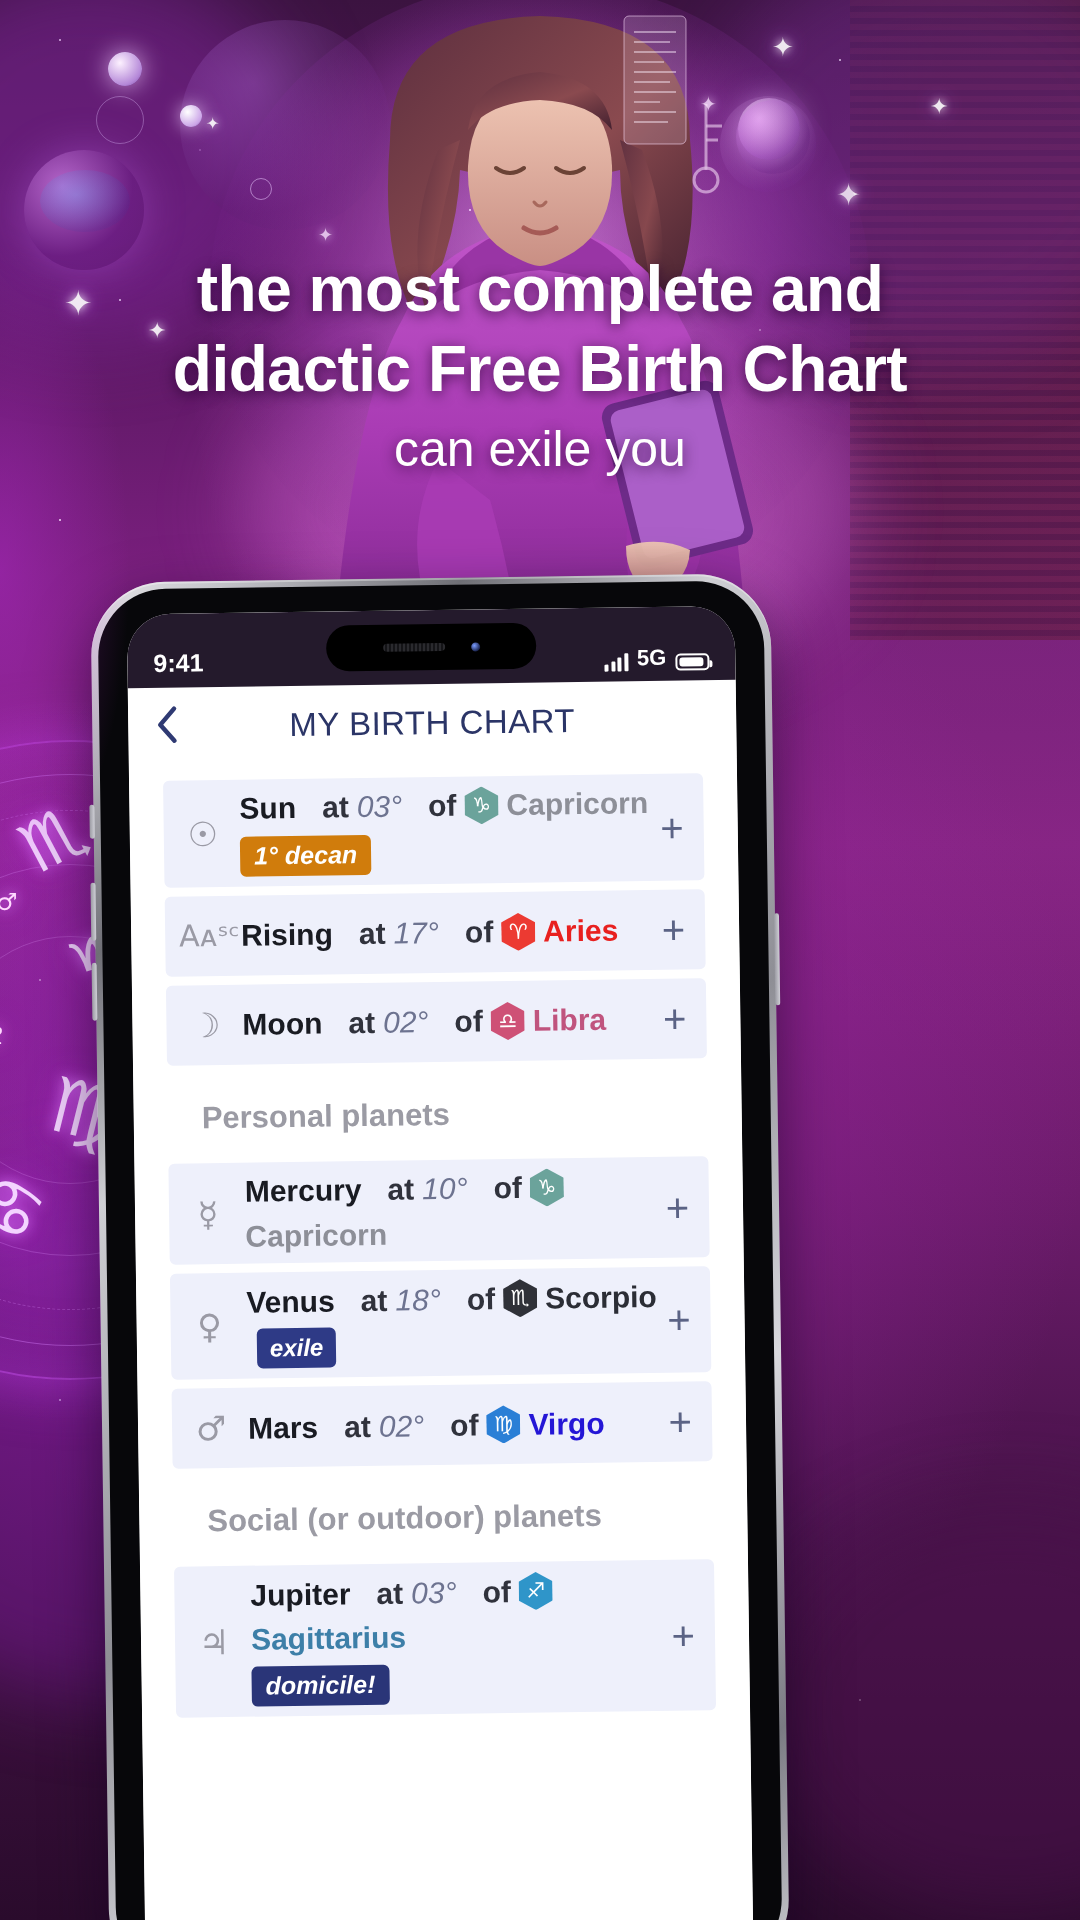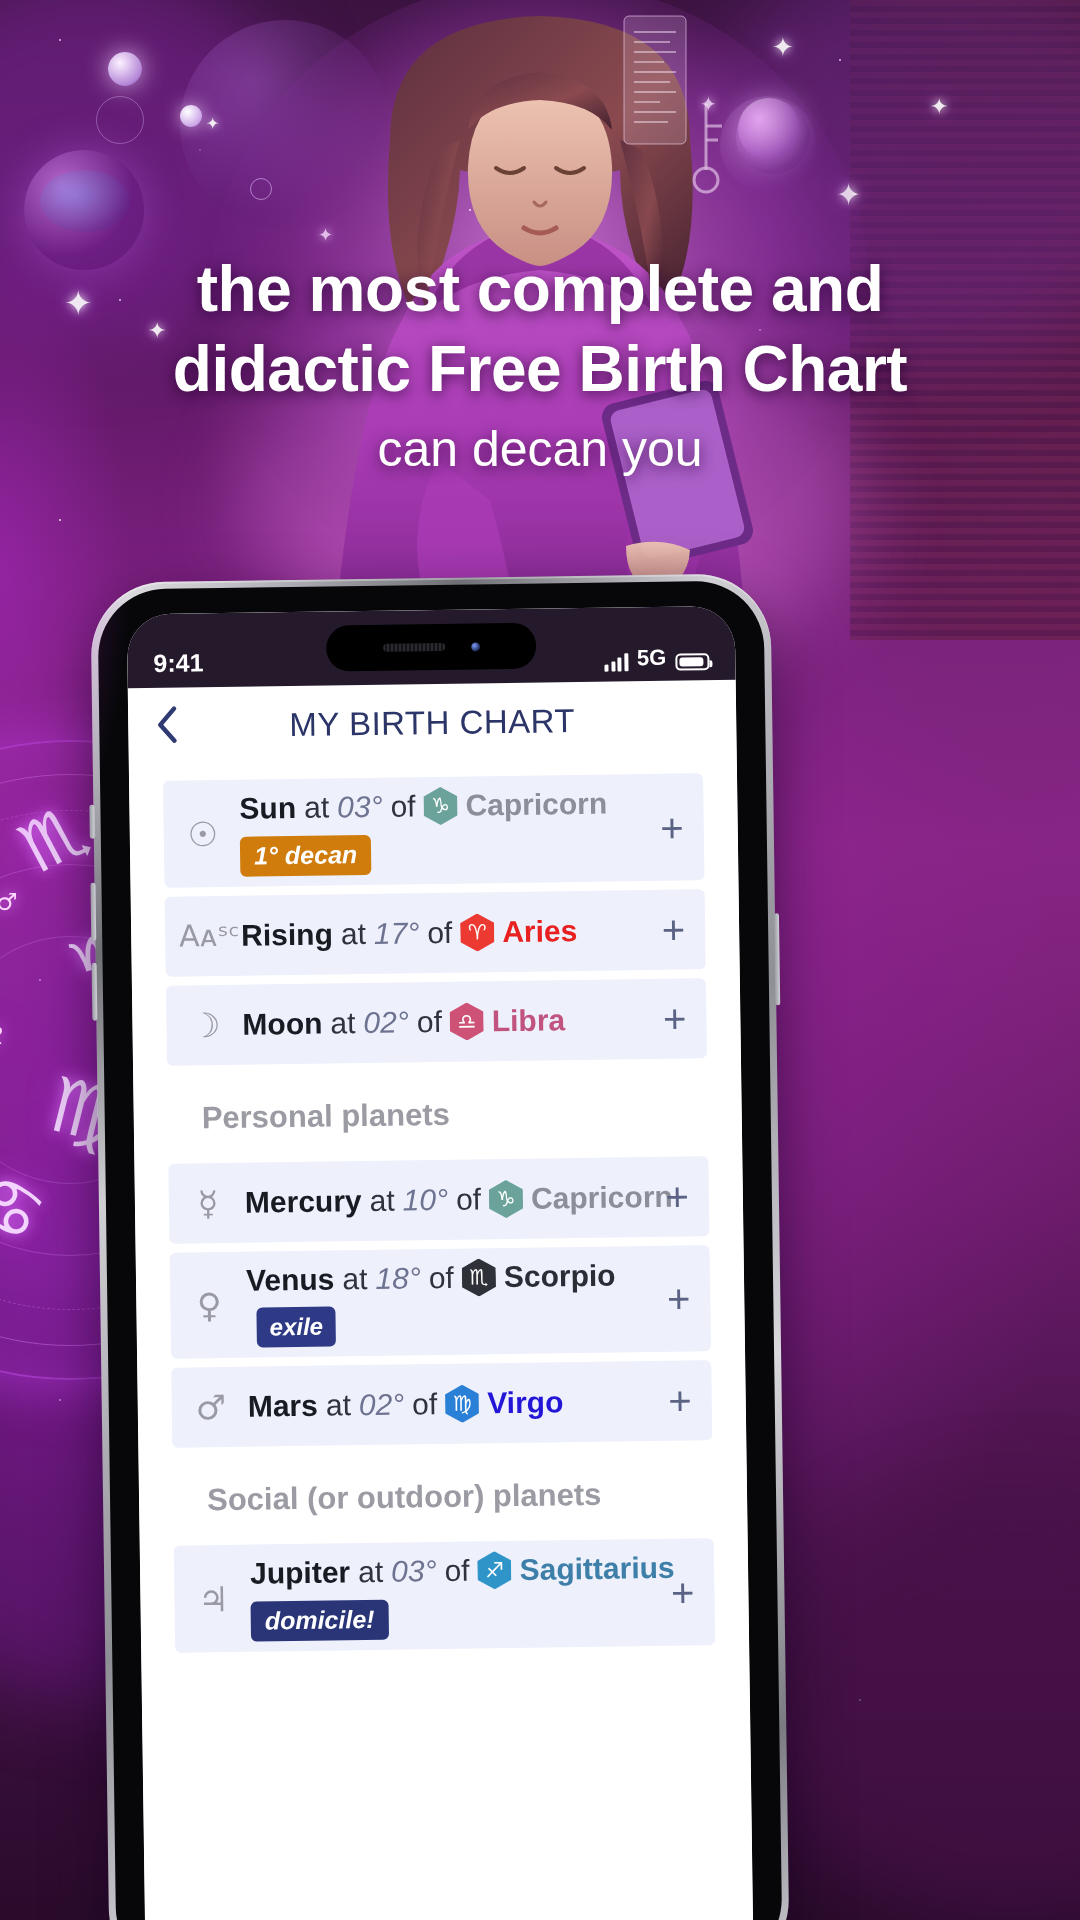--- a/index.html
+++ b/index.html
@@ -171,21 +171,21 @@
     width:50px; text-align:center; color:#9a9aa5;
     font-family:"DejaVu Sans", sans-serif; font-size:34px; line-height:1;
   }
   .row .pico.small { font-size:30px; }
   .rowbody { flex:1; }
   .line {
     display:flex; align-items:center; flex-wrap:wrap; gap:8px;
     font-size:30px; line-height:1.18; white-space:nowrap;
   }
   .pname { font-weight:700; color:#191b22; }
-  .lit   { color:#30323c; font-weight:400; }
+  .lit   { color:#30323c; font-weight:700;margin-left:18px; }
   .deg   { font-style:italic; color:#6d7390; font-weight:400; }
   .hex {
     display:inline-flex; align-items:center; justify-content:center;
     width:34px; height:38px; color:#fff; font-size:21px;
     font-family:"DejaVu Sans", sans-serif;
     clip-path:polygon(50% 0%,100% 25%,100% 75%,50% 100%,0% 75%,0% 25%);
     flex:0 0 auto;
   }
   .sign { font-weight:700; }
   .badge {
@@ -330,21 +330,21 @@
   <span class="glyph" style="left:300px;top:326px;font-size:76px;transform:rotate(14deg)">♍</span>
   <span class="glyph" style="left:228px;top:426px;font-size:72px;transform:rotate(30deg)">♋</span>
 
   <span class="glyph" style="left:246px;top:148px;font-size:24px;color:#ffd9ff">♂</span>
   <span class="glyph" style="left:236px;top:282px;font-size:24px;color:#ffd9ff">♇</span>
 </div>
 
 <div id="headline">
   <div class="l2">the most complete and</div>
   <div class="l3">didactic Free Birth Chart</div>
-  <div class="l4">can decan you</div>
+  <div class="l4">can exile you</div>
 </div>
 
 <div id="phone">
   <div id="phone-frame"></div>
   <div id="phone-bezel"></div>
   <div class="sidebtn" style="left:-4px;top:300px;width:5px;height:58px"></div>
   <div class="sidebtn" style="left:-4px;top:380px;width:5px;height:58px"></div>
   <div class="sidebtn" style="right:-4px;top:340px;width:5px;height:92px"></div>
   <div class="sidebtn" style="left:-4px;top:222px;width:5px;height:34px"></div>
 

